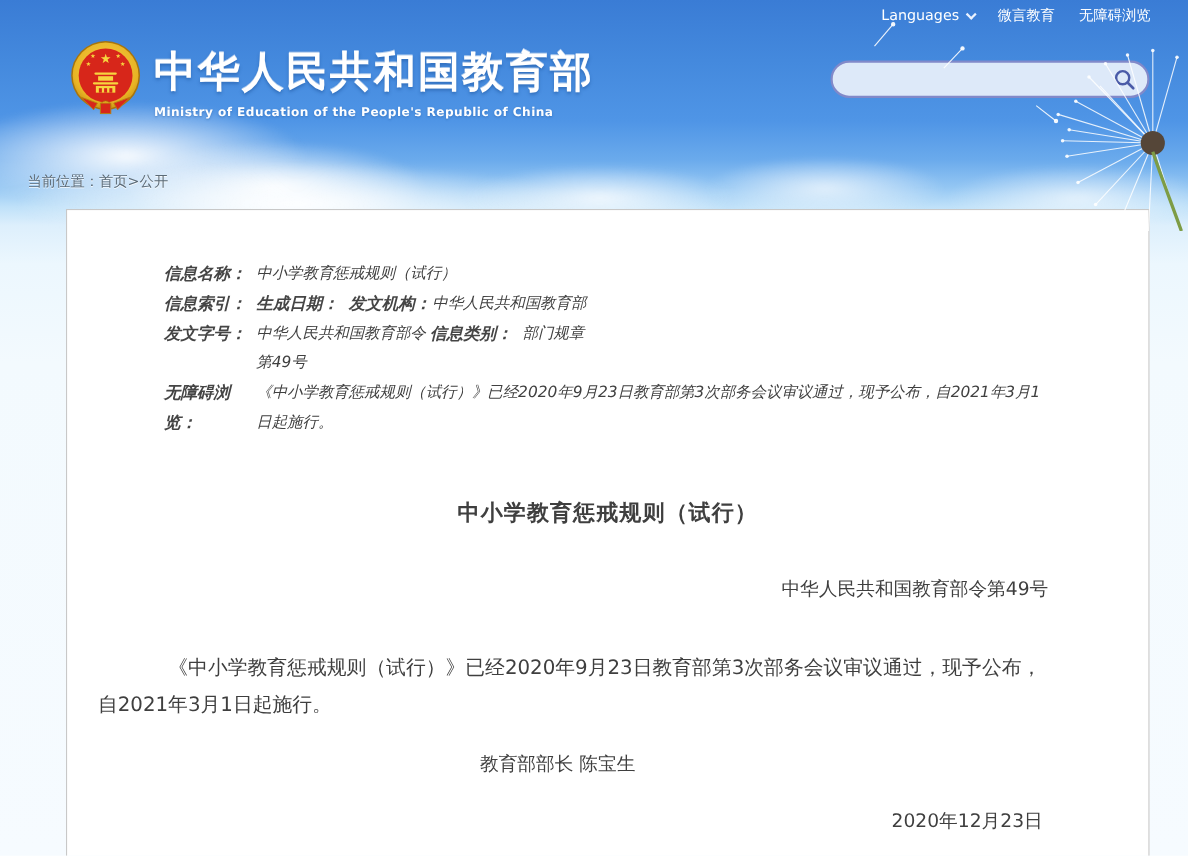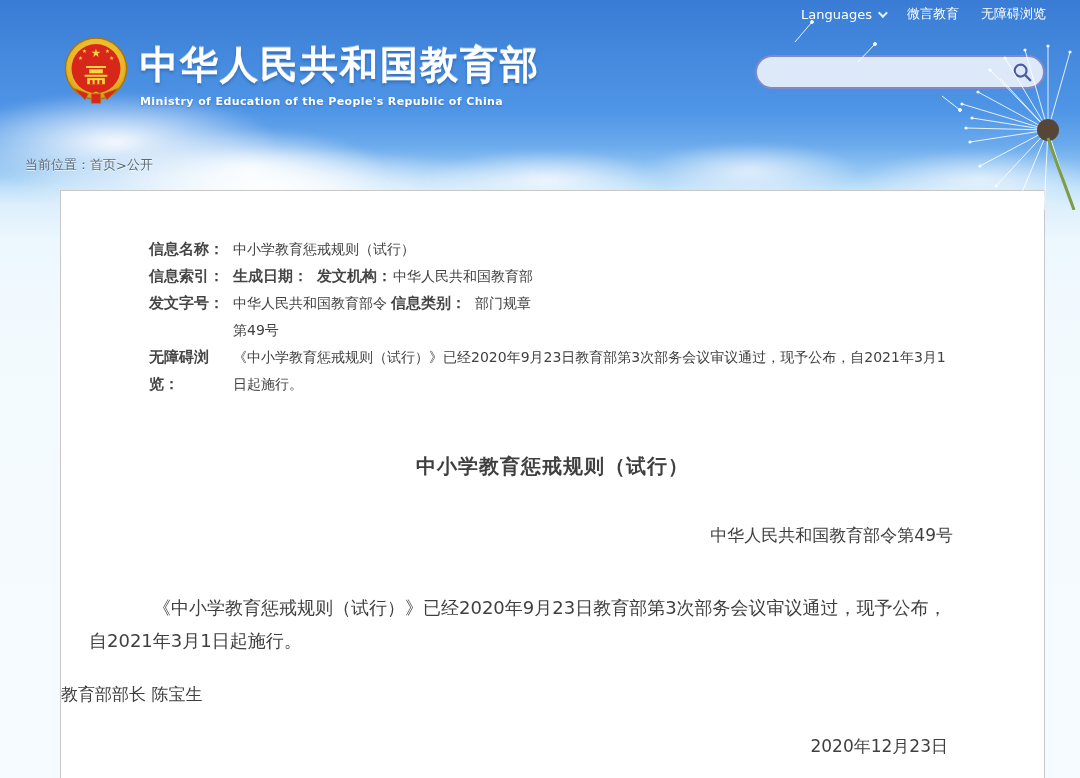--- a/index.html
+++ b/index.html
@@ -47,36 +47,36 @@
   
   .breadcrumb { position:absolute; left:25px; top:156px; z-index:6; font-size:13px; color:#5b6a76;
     text-shadow:0 1px 0 rgba(255,255,255,.8); display:flex; gap:0; align-items:center; }
   .breadcrumb a { color:#5b6a76; text-decoration:none; cursor:pointer; }
 
   
   .panel { position:absolute; left:60px; top:190px; width:985px; height:588px;
     background:#ffffff; border:1px solid #c8c8c8; border-bottom:none; z-index:5; }
 
   
-  .meta { padding:45px 0 0 88px; width:900px; font-size:14px; color:#404040; }
+  .meta { padding:45px 0 0 88px; width:900px; font-size:14px; color:#404040;font-style:italic; }
   .meta .row { display:flex; align-items:flex-start; line-height:27px; }
   .m-label { flex:none; width:84px; font-size:15px; font-weight:bold; color:#454545; }
   .m-label.w76 { width:76px; }
   .v-name { flex:1; }
   .v-index { flex:none; width:158px; }
   .v-date  { flex:none; width:169px; }
   .v-docnum { flex:none; width:158px; }
   .v-agency { flex:1; }
   .v-summary { flex:none; width:723px; line-height:27px; }
 
   
   .doc-title { margin-top:55px; text-align:center; font-size:20px; font-weight:bold; color:#3f3f3f; letter-spacing:1px; }
   .doc-number { margin-top:44px; padding-right:91px; text-align:right; font-size:17px; color:#3f3f3f; }
   .doc-body { margin:44px 90px 0 28px; font-size:18px; line-height:33px; color:#3f3f3f; text-indent:64px; }
-  .doc-sign { margin-top:26px; padding-right:91px; text-align:left; font-size:17px; color:#3f3f3f; }
+  .doc-sign { margin-top:26px; padding-right:91px; text-align:center; font-size:17px; color:#3f3f3f; }
   .doc-date { margin-top:29px; padding-right:96px; text-align:right; font-size:17px; color:#3f3f3f; }
 </style>
 </head>
 <body>
 
 <div class="cloud" style="left:-50px;top:92px;width:330px;height:100px;"></div>
 <div class="cloud" style="left:110px;top:128px;width:280px;height:85px;"></div>
 <div class="cloud" style="left:10px;top:148px;width:520px;height:75px;"></div>
 <div class="cloud" style="left:420px;top:150px;width:250px;height:60px;opacity:.85;"></div>
 <div class="cloud" style="left:640px;top:142px;width:220px;height:58px;opacity:.75;"></div>

